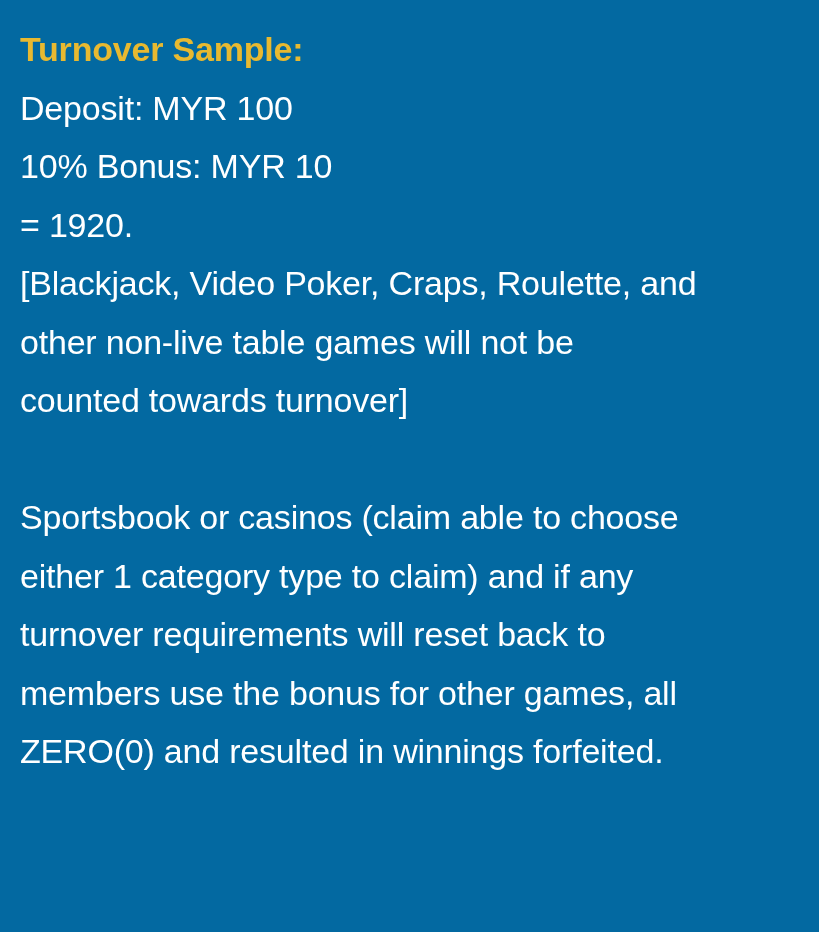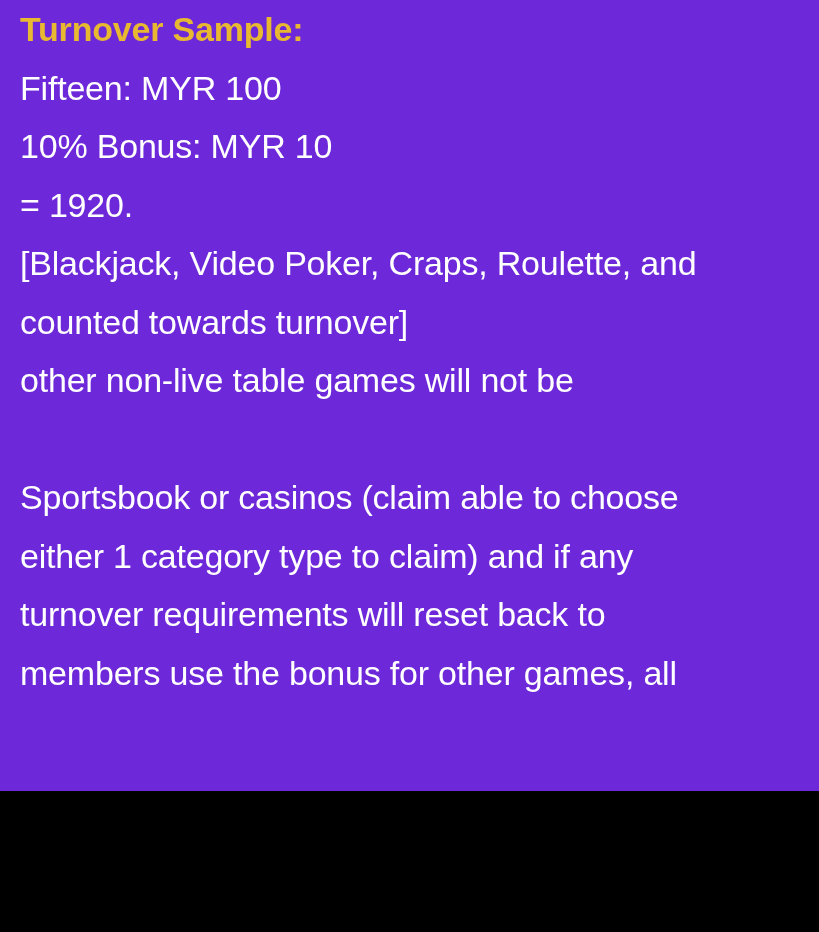--- a/index.html
+++ b/index.html
@@ -3,24 +3,24 @@
 <meta charset="utf-8">
 <style>
   html, body {
     margin: 0;
     padding: 0;
     background: #000000;
   }
   .page {
     position: relative;
     width: 819px;
-    height: 791px;
+    height: 932px;
     box-sizing: border-box;
-    background: #6d28d9;
-    padding: 0 4px 0 20px;
+    background: #0369a1;
+    padding: 20px 4px 0 20px;
     overflow: hidden;
     font-family: "Liberation Sans", "DejaVu Sans", sans-serif;
     font-size: 34px;
     color: #ffffff;
     letter-spacing: -0.2px;
   }
   .heading {
     margin: 0;
     font-size: 34px;
     font-weight: 700;
@@ -35,24 +35,25 @@
     white-space: nowrap;
     font-weight: 400;
   }
 </style>
 </head>
 <body>
 
 <div class="page">
   <h2 class="heading">Turnover Sample:</h2>
 
-  <div class="line">Fifteen: MYR 100</div>
+  <div class="line">Deposit: MYR 100</div>
   <div class="line">10% Bonus: MYR 10</div>
   <div class="line">= 1920.</div>
   <div class="line">[Blackjack, Video Poker, Craps, Roulette, and</div>
+  <div class="line">other non-live table games will not be</div>
   <div class="line">counted towards turnover]</div>
-  <div class="line">other non-live table games will not be</div>
   <div class="line"></div>
   <div class="line">Sportsbook or casinos (claim able to choose</div>
   <div class="line">either 1 category type to claim) and if any</div>
   <div class="line">turnover requirements will reset back to</div>
   <div class="line">members use the bonus for other games, all</div>
+  <div class="line">ZERO(0) and resulted in winnings forfeited.</div>
 </div>
 
 </body></html>

